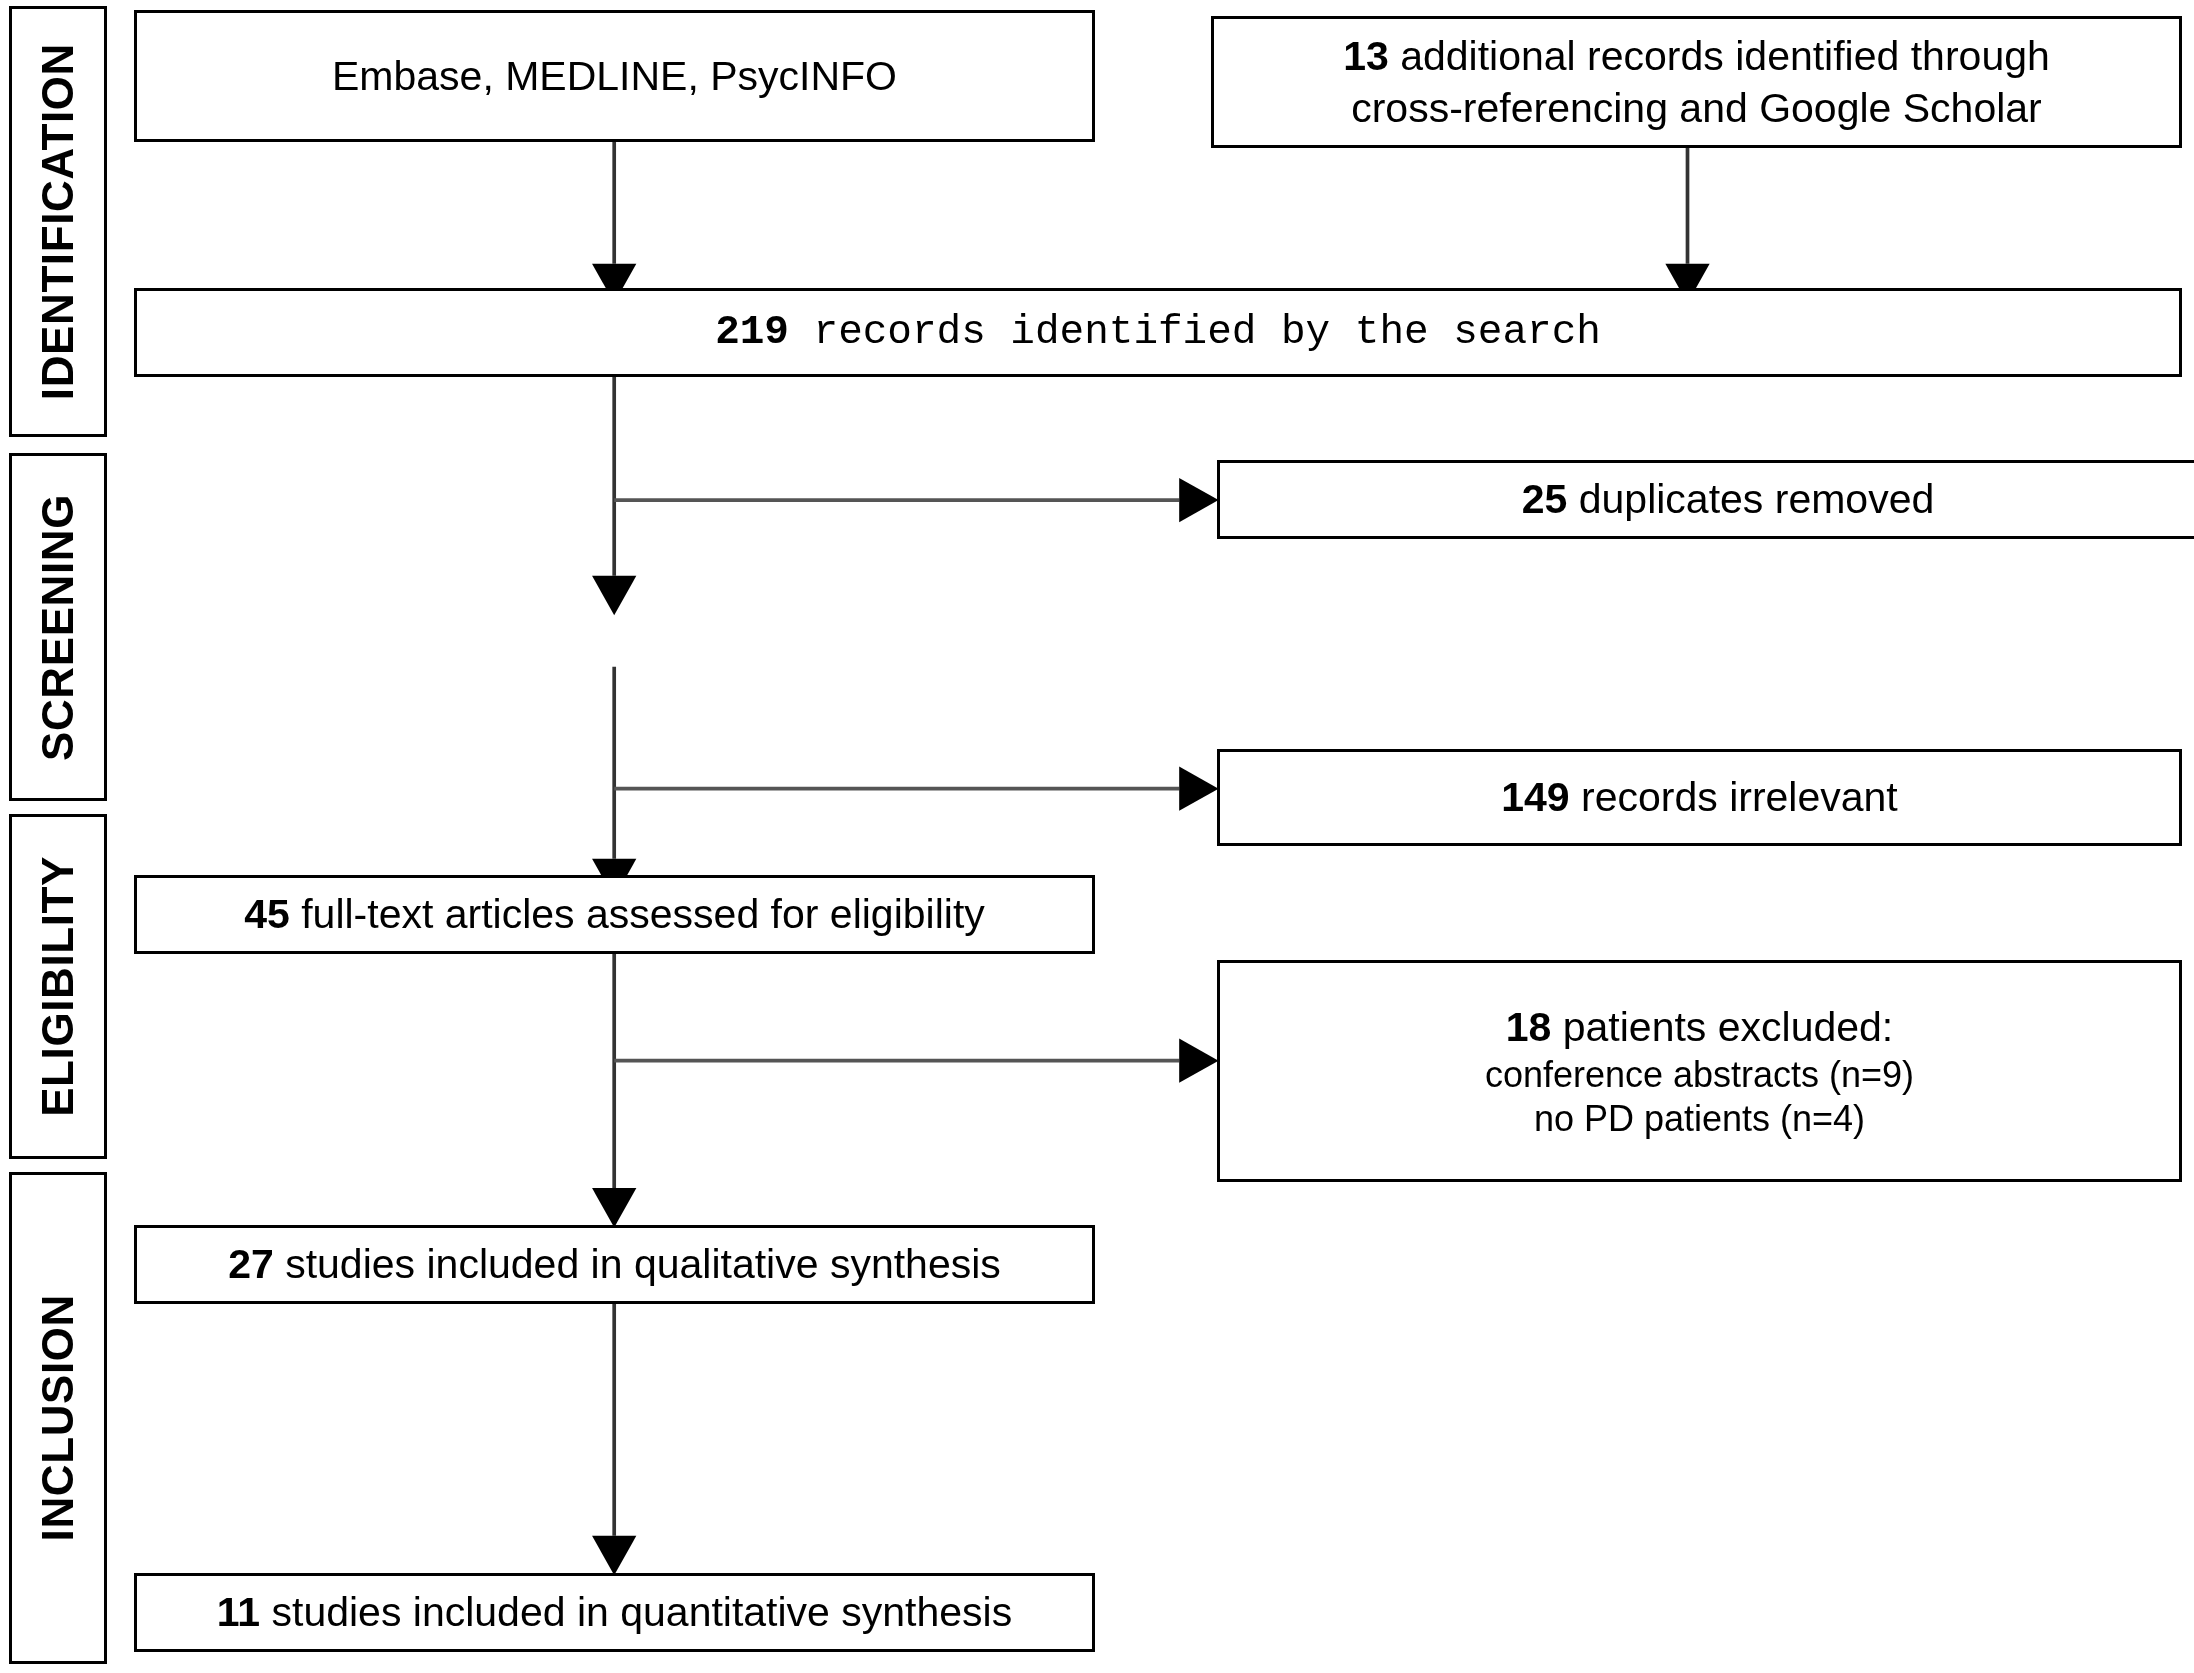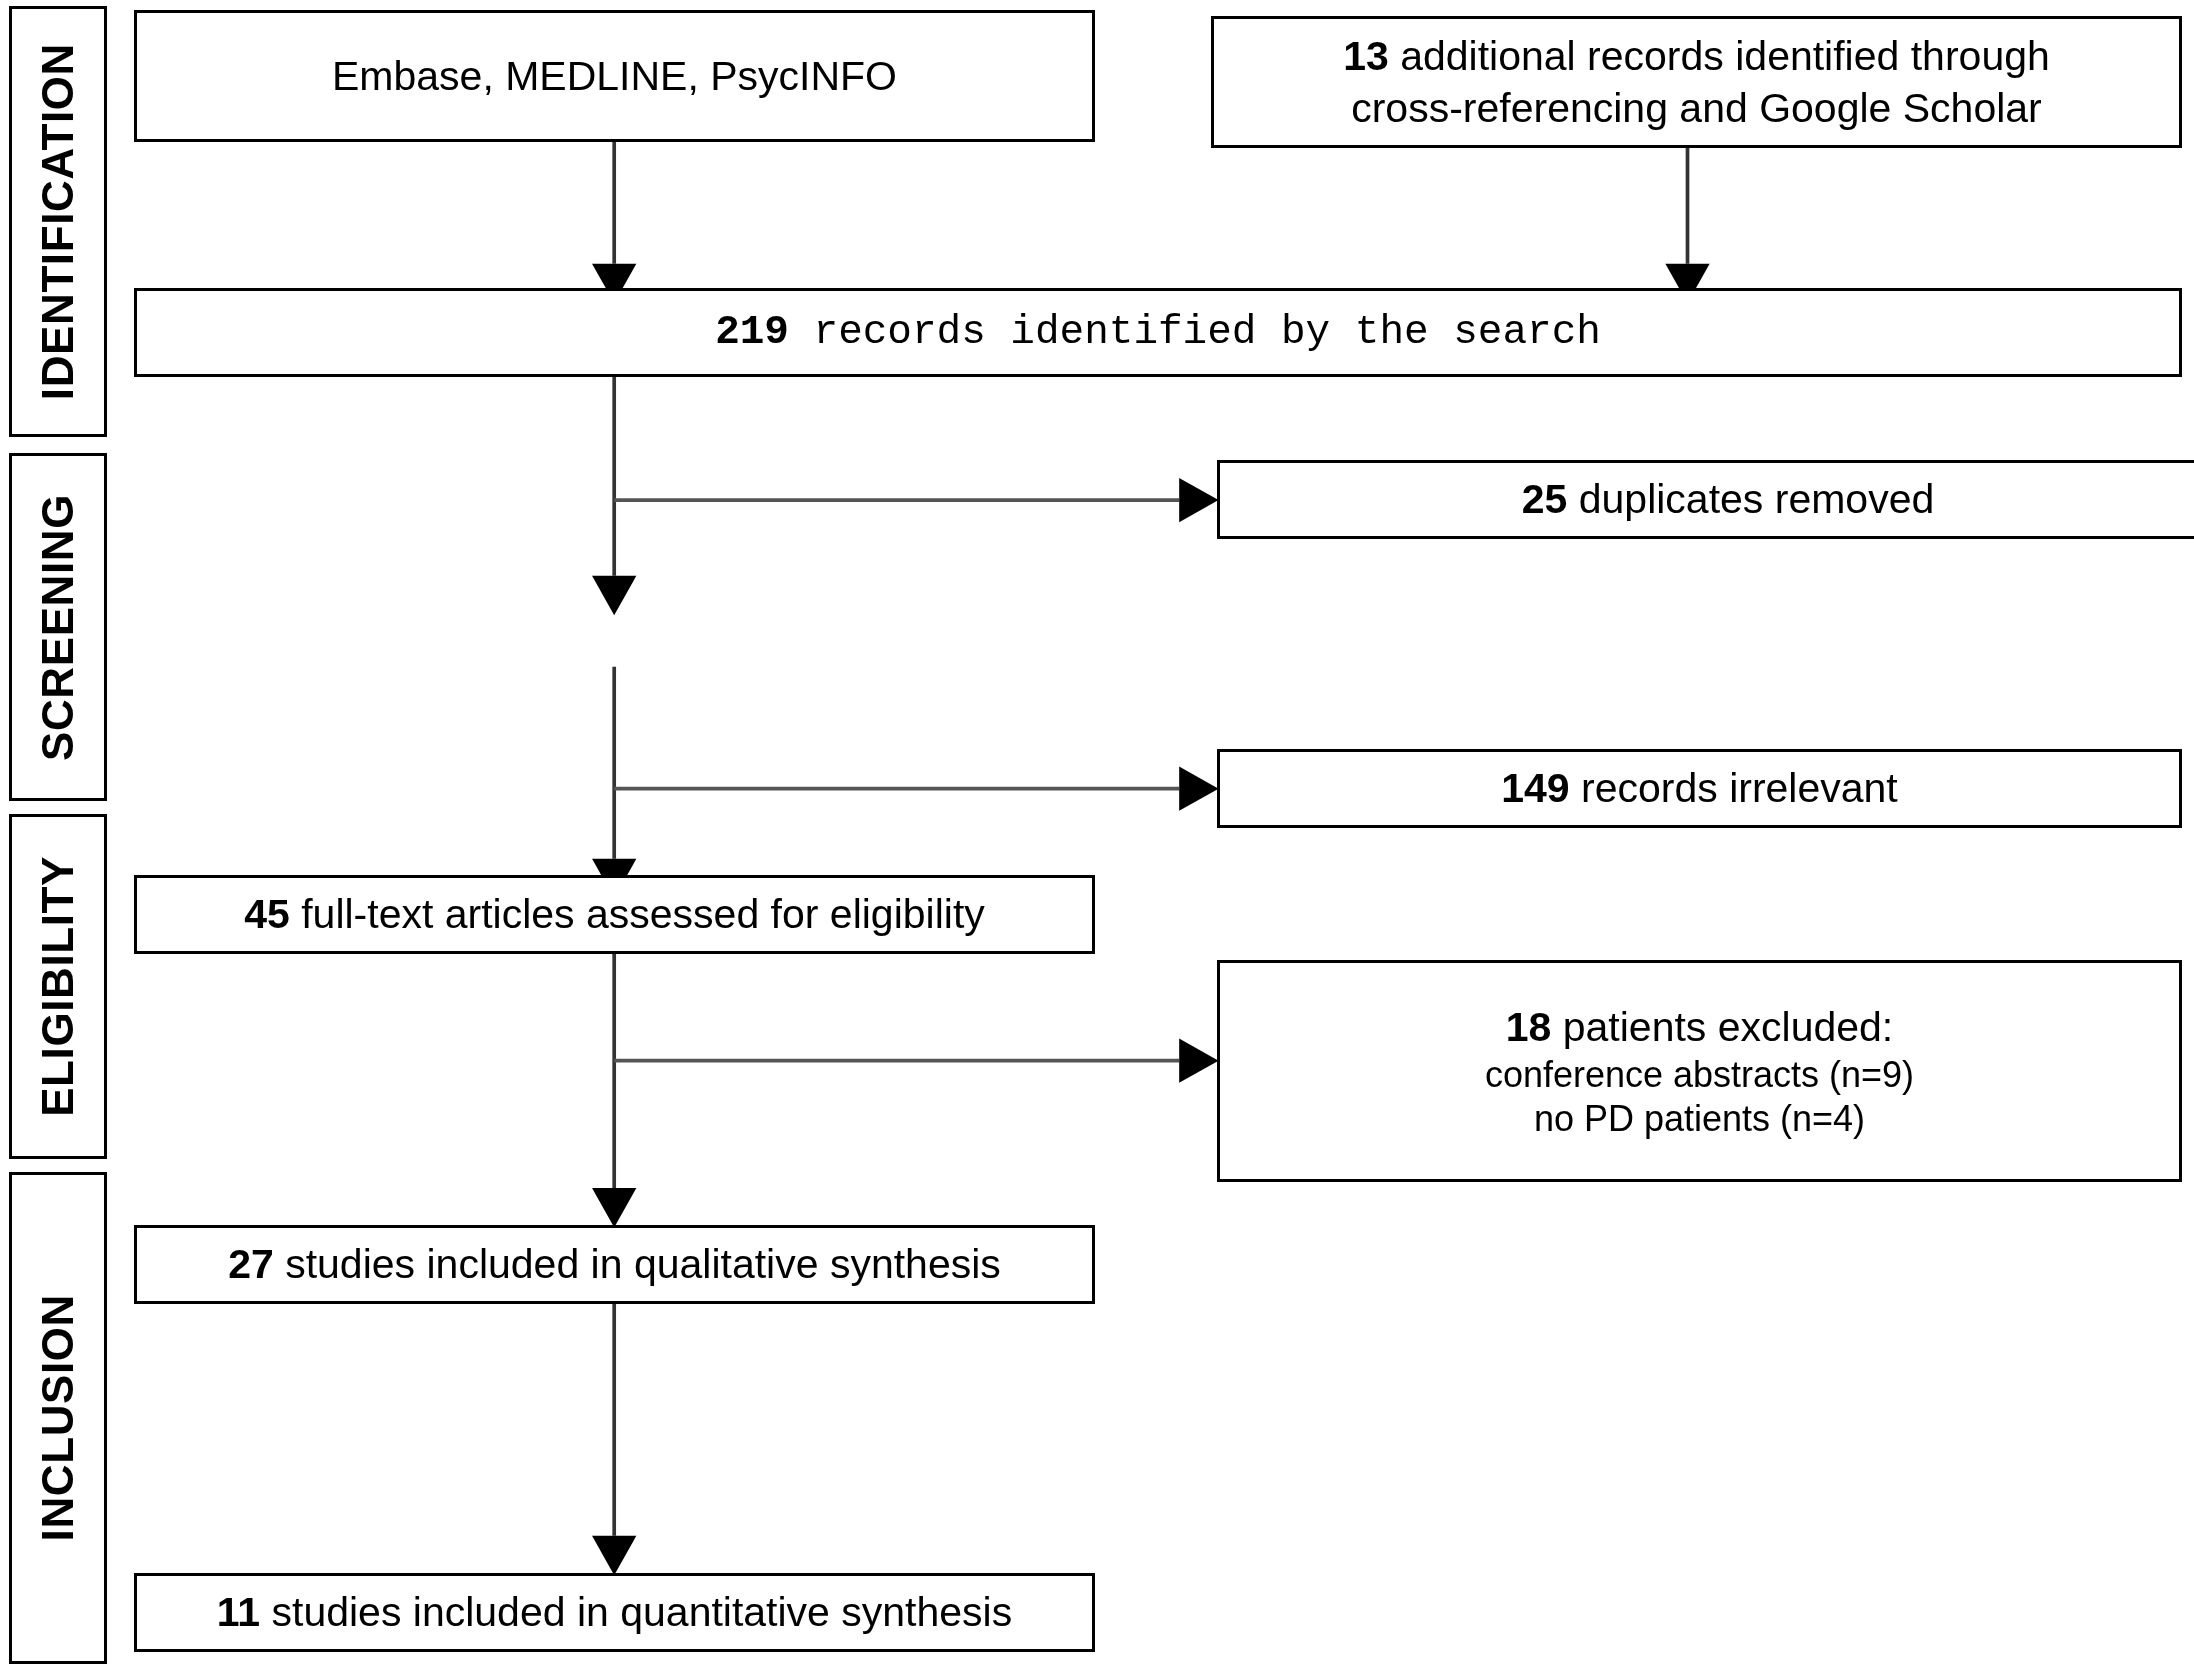--- a/index.html
+++ b/index.html
@@ -165,21 +165,21 @@
     </div>
   </div>
 
   <div class="flow-box" style="left:1217px; top:460px; width:1022px; height:79px;">
     <div class="line bold-lead">
       <b>25</b><span> duplicates removed</span>
     </div>
   </div>
 
 
-  <div class="flow-box" style="left:1217px; top:749px; width:965px; height:79px;">
+  <div class="flow-box" style="left:1217px; top:749px; width:965px; height:97px;">
     <div class="line bold-lead">
       <b>149</b><span> records irrelevant</span>
     </div>
   </div>
 
   <div class="flow-box" style="left:134px; top:875px; width:961px; height:79px;">
     <div class="line bold-lead">
       <b>45</b><span> full-text articles assessed for eligibility</span>
     </div>
   </div>

